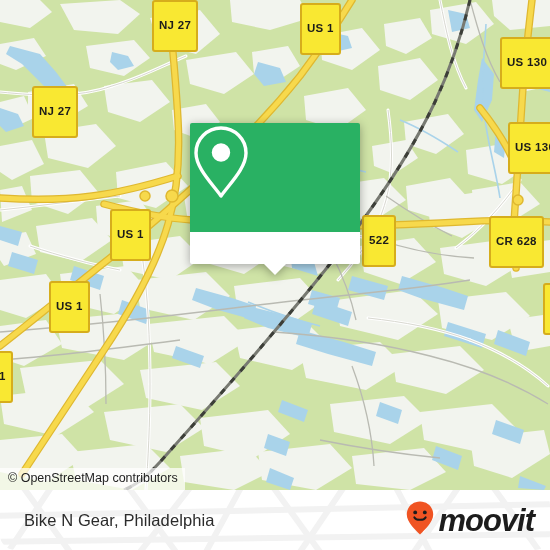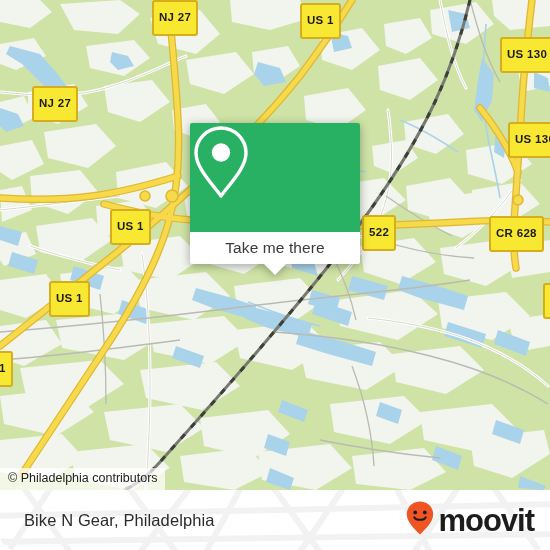--- a/index.html
+++ b/index.html
@@ -22,21 +22,21 @@
     position:absolute;
     background:#f9e832;
     border:2px solid #d6ad1c;
     border-radius:3px;
     color:#1d1d1b;
     font-size:11.5px;
     font-weight:bold;
     letter-spacing:.3px;
     line-height:15px;
     height:16px;
-    padding:8px 5px;
+    padding:16px 5px;
     white-space:nowrap;
     box-sizing:content-box;
     text-align:center;
     z-index:6;
   }
 
   
   .callout{
     position:absolute;
     left:190px;top:123px;
@@ -96,20 +96,21 @@
     display:flex;align-items:center;
     color:#2b2b2b;
     font-size:16.5px;
     letter-spacing:.1px;
     z-index:2;
   }
   .brand{
     position:absolute;right:16px;top:0;height:60px;
     display:flex;align-items:center;gap:3px;
     z-index:2;
+    font-style:italic;
   }
   .brand-text{
     color:#1c1c1c;
     font-size:31px;
     font-weight:bold;
     letter-spacing:-1px;
     line-height:31px;
   }
 </style>
 </head>
@@ -345,26 +346,25 @@
     <div class="callout">
       <div class="callout-top">
         <span>
           <svg width="62" height="78" viewBox="0 0 62 78" aria-hidden="true">
             <path d="M31 5 C17.2 5 6 16.2 6 30 C6 45 22 60.5 31 73 C40 60.5 56 45 56 30 C56 16.2 44.8 5 31 5 Z" fill="none" stroke="#ffffff" stroke-width="3.4" stroke-linejoin="round"></path>
             <circle cx="31" cy="29.5" r="9.2" fill="#ffffff"></circle>
           </svg>
         </span>
       </div>
       <div class="callout-bottom">
-        <span class="label">Take me there</span>
         <span class="callout-tail"></span>
       </div>
     </div>
 
-    <div class="attribution">© Philadelphia contributors</div>
+    <div class="attribution">© OpenStreetMap contributors</div>
   </div>
 
   <div class="footer">
     <svg class="footer-lines" width="550" height="60" viewBox="0 0 550 60">
       <g stroke="#f2f2f2" fill="none" stroke-width="6" stroke-linecap="round">
         <path d="M18 -10 L70 62"></path>
         <path d="M56 -10 L8 62"></path>
         <path d="M126 -6 L176 62"></path>
         <path d="M196 -10 L140 62"></path>
         <path d="M244 -8 L206 62"></path>

